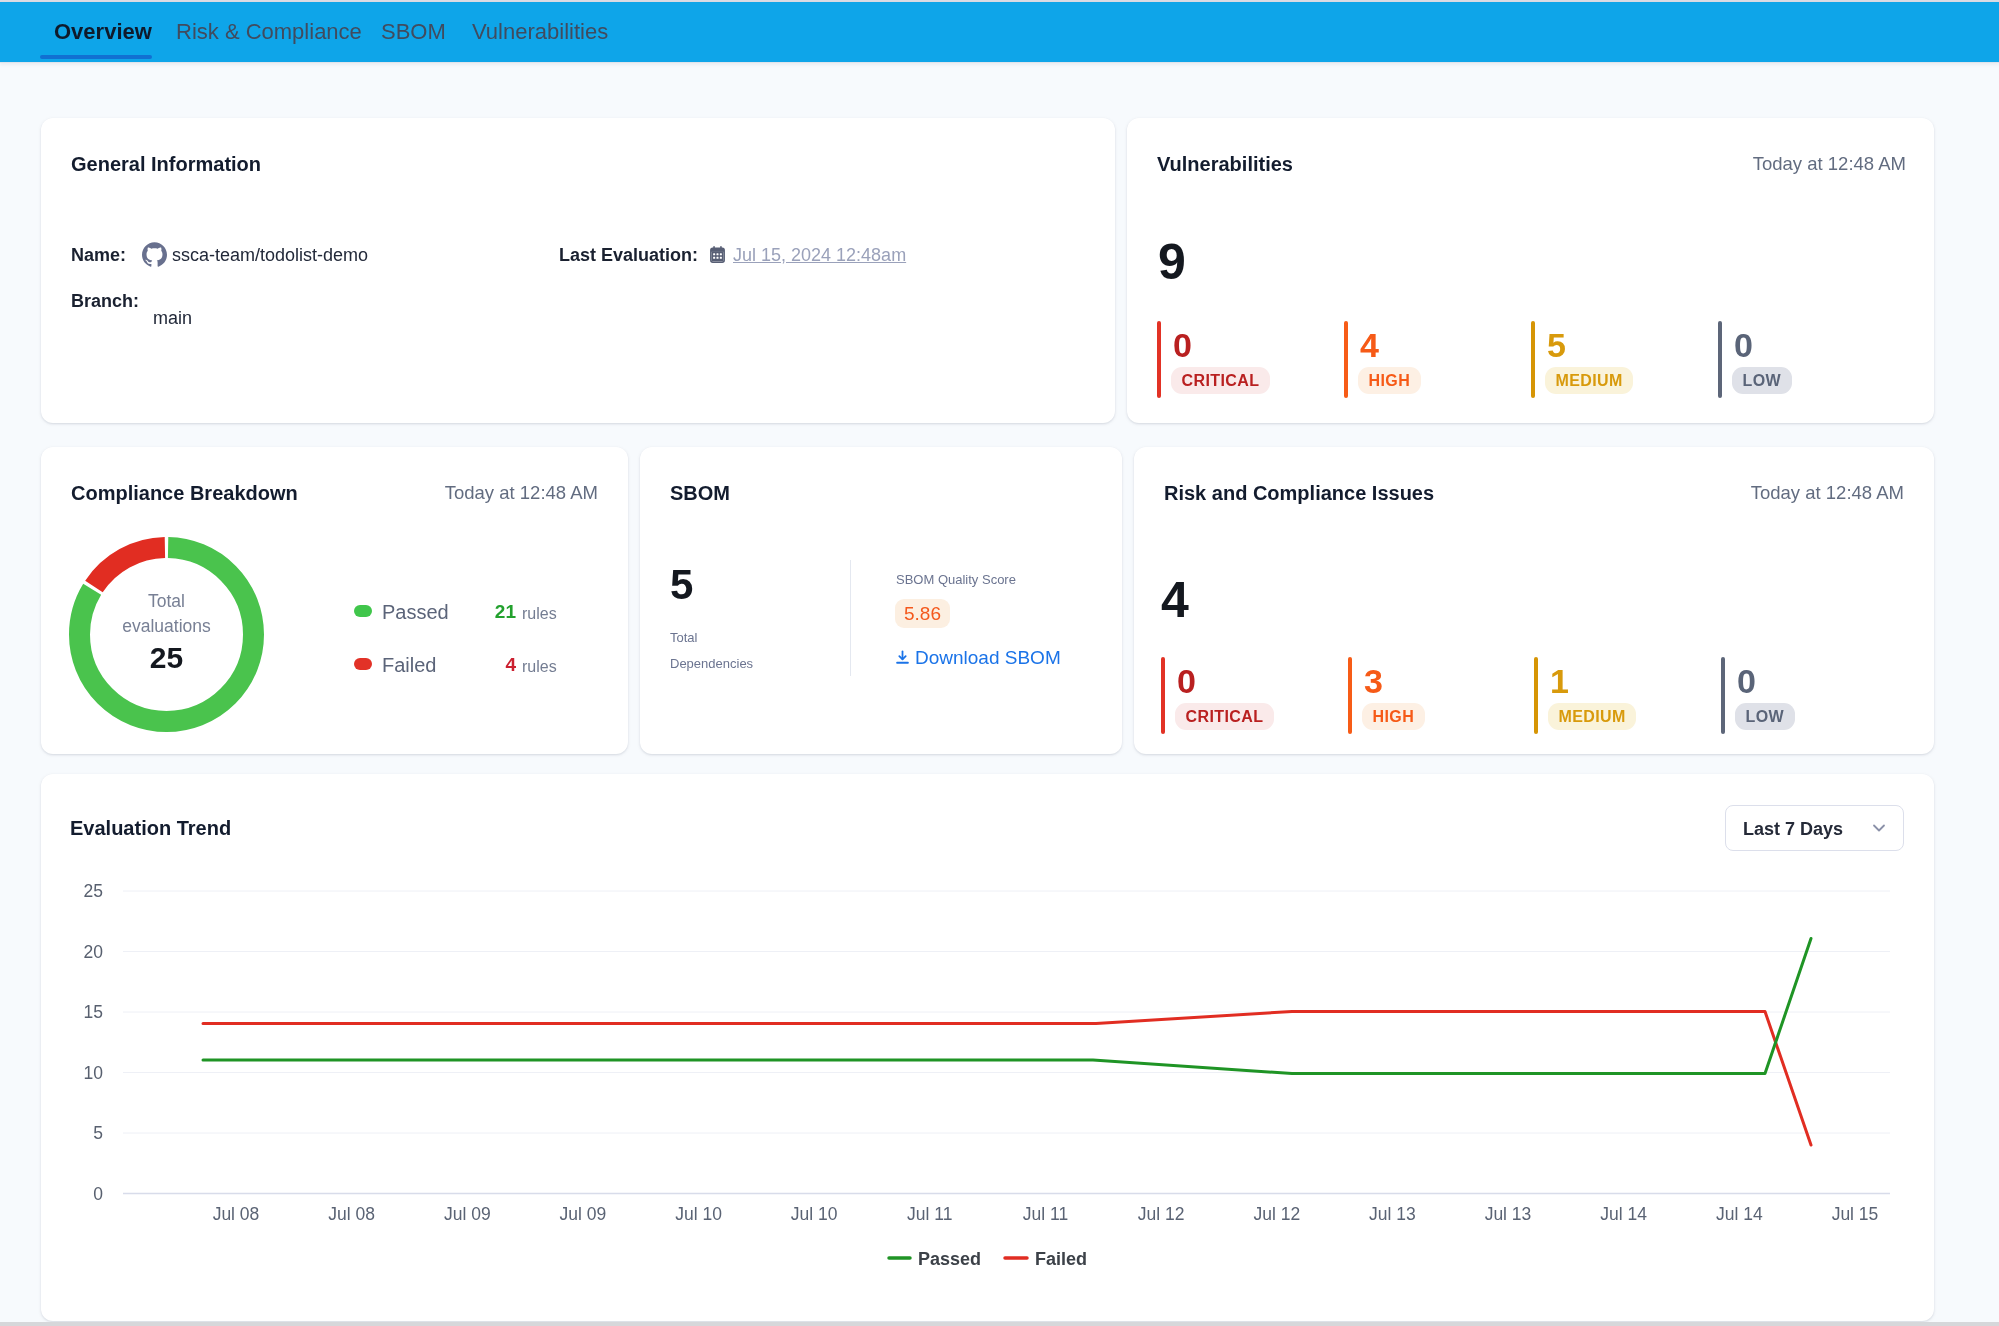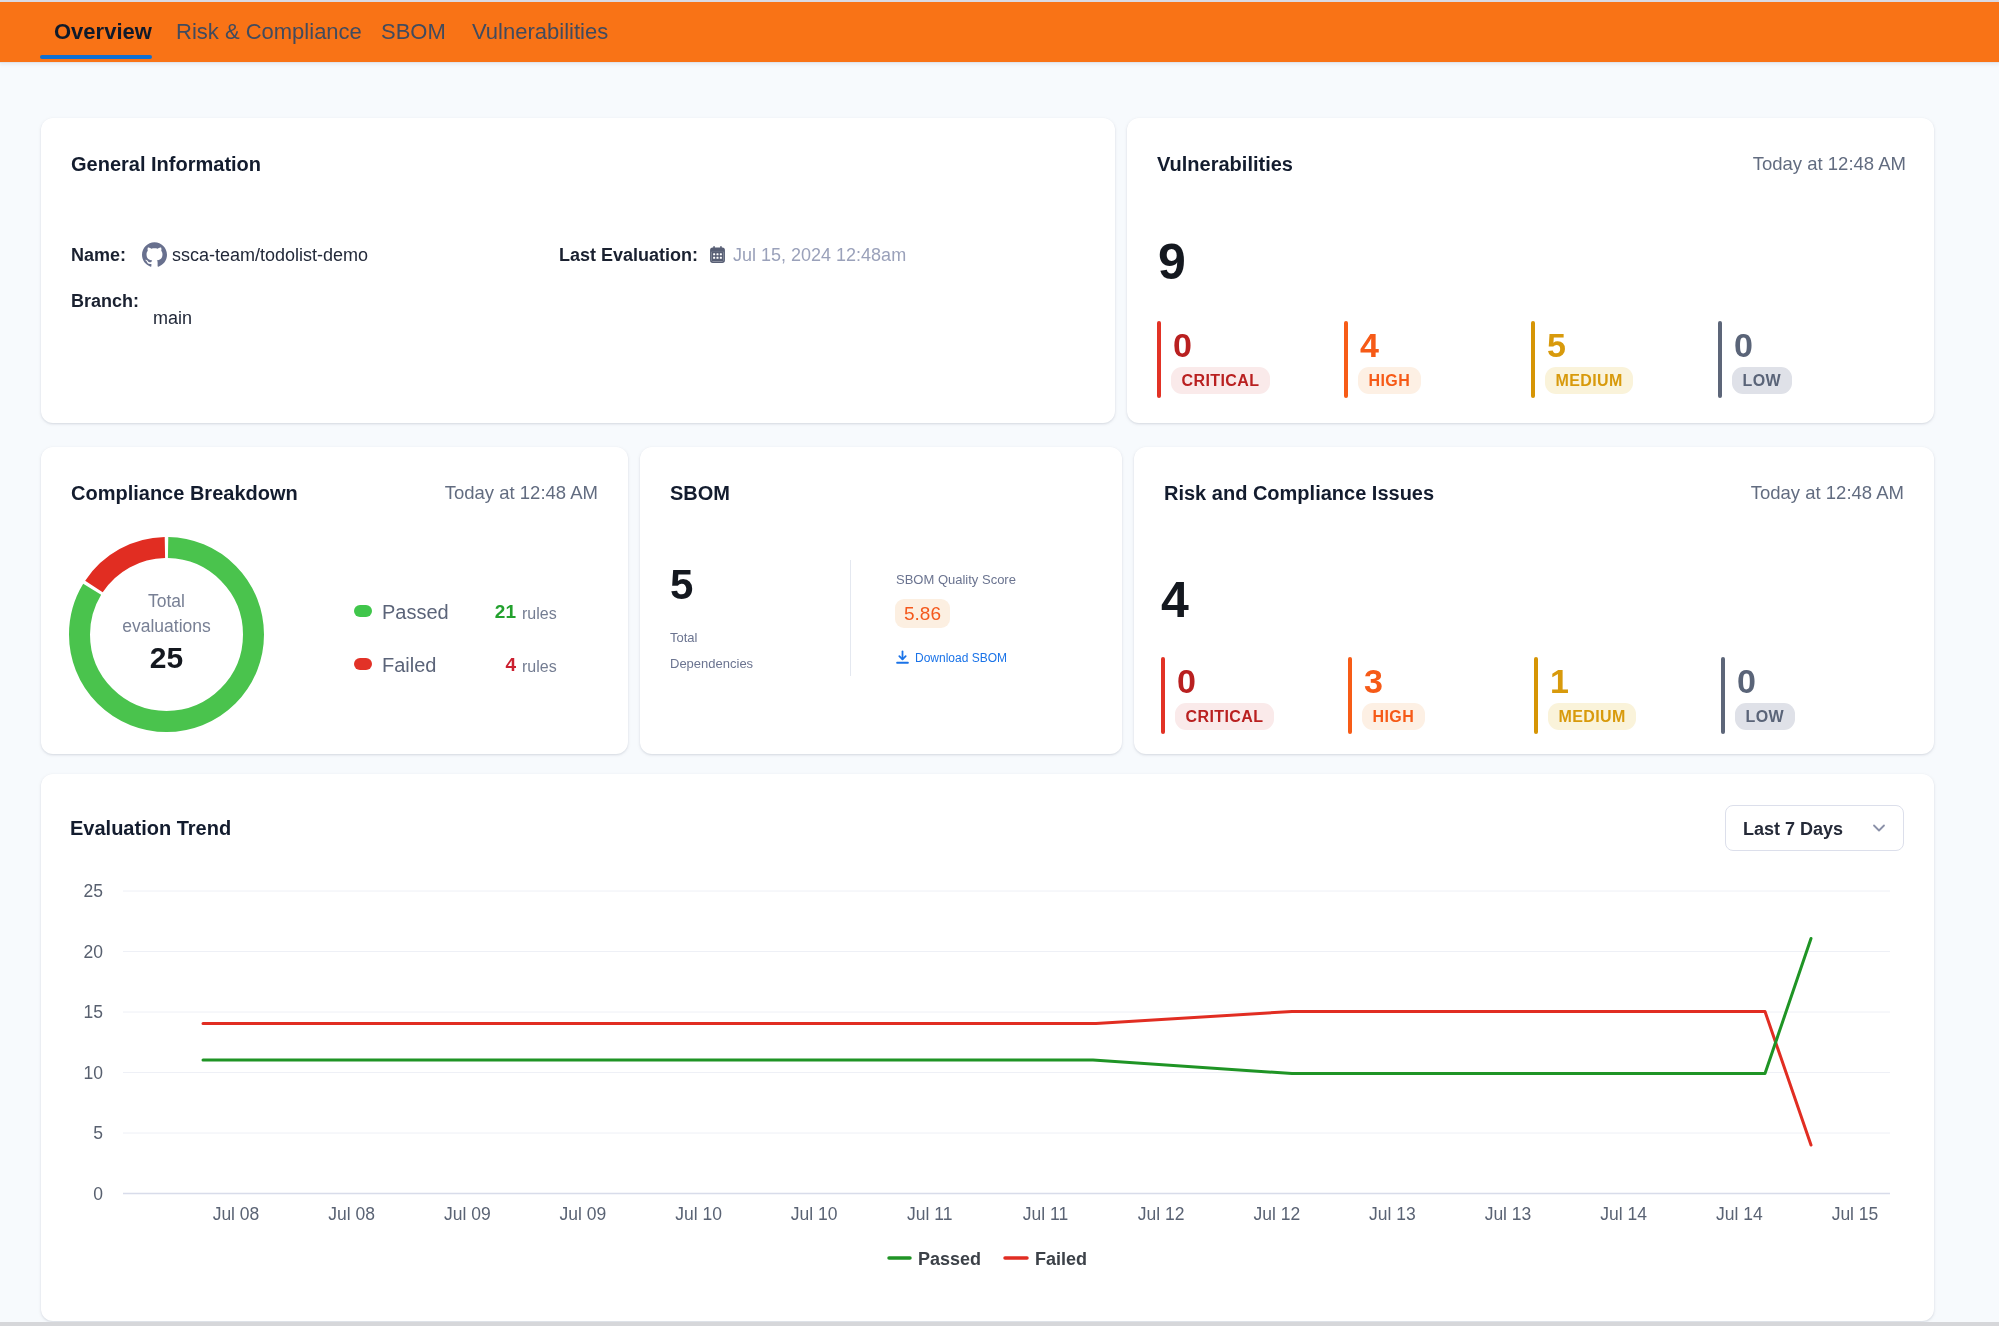--- a/index.html
+++ b/index.html
@@ -1,20 +1,20 @@
 <!DOCTYPE html>
 <html><head>
 <meta charset="utf-8">
 <style>
 * { margin:0; padding:0; box-sizing:border-box; }
 html,body { width:1999px; height:1326px; }
 body { font-family:"Liberation Sans", sans-serif; background:#f7fafd; position:relative; overflow:hidden; }
 .abs { position:absolute; }
 #topline { left:0; top:0; width:1999px; height:2px; background:#dadbe4; }
-#nav { left:0; top:2px; width:1999px; height:61px; background:#f97316; border-bottom:1.5px solid #e0e4eb; box-shadow:0 2px 3px rgba(120,130,150,.10); }
+#nav { left:0; top:2px; width:1999px; height:61px; background:#0ea5e9; border-bottom:1.5px solid #e0e4eb; box-shadow:0 2px 3px rgba(120,130,150,.10); }
 .tab { position:absolute; top:16.5px; font-size:22px; color:#414b5e; font-weight:500; white-space:nowrap; }
 .tab.active { color:#0f1a2b; font-weight:700; }
 #underline { left:40px; top:55px; width:112px; height:4px; background:#1170d2; border-radius:3px; }
 .card { position:absolute; background:#fff; border-radius:12px; box-shadow:0 1px 2px rgba(23,34,63,.10), 0 1px 4px rgba(23,34,63,.06); }
 .ctitle { position:absolute; font-size:20px; font-weight:700; color:#131c2e; line-height:28px; white-space:nowrap; }
 .today { position:absolute; font-size:18.5px; color:#626c80; line-height:24px; white-space:nowrap; }
 .bignum { position:absolute; font-size:50px; font-weight:700; color:#14181f; line-height:52px; }
 .sevbar { position:absolute; width:4px; border-radius:2px; }
 .sevnum { position:absolute; font-size:34px; font-weight:700; line-height:34px; }
 .sevbadge { position:absolute; height:27px; line-height:27px; padding:0 10.5px; border-radius:11px; font-size:16px; font-weight:700; letter-spacing:.4px; white-space:nowrap; }
@@ -51,21 +51,21 @@
       <path fill="#575e74" d="M2.5 5h11v9.5h-11z"></path>
       <g fill="#fff">
         <rect x="3.9" y="6.9" width="1.9" height="1.9" rx=".35"></rect>
         <rect x="7.05" y="6.9" width="1.9" height="1.9" rx=".35"></rect>
         <rect x="10.2" y="6.9" width="1.9" height="1.9" rx=".35"></rect>
         <rect x="3.9" y="10.1" width="1.9" height="1.9" rx=".35"></rect>
         <rect x="7.05" y="10.1" width="1.9" height="1.9" rx=".35"></rect>
         <rect x="10.2" y="10.1" width="1.9" height="1.9" rx=".35"></rect>
       </g>
     </svg>
-  <div class="val" style="left:692px; top:125px; color:#9aa1ba;">Jul 15, 2024 12:48am</div>
+  <div class="val" style="left:692px; top:125px; color:#9aa1ba;text-decoration:underline;">Jul 15, 2024 12:48am</div>
   <div class="lbl" style="left:30px; top:171px;">Branch:</div>
   <div class="val" style="left:112px; top:171px;margin-top:17px;">main</div>
 </div>
 
 <div class="card" style="left:1127px; top:118px; width:807px; height:305px;">
   <div class="ctitle" style="left:30px; top:32px;">Vulnerabilities</div>
   <div class="today" style="right:28px; top:34px;">Today at 12:48 AM</div>
   <div class="bignum" style="left:31px; top:118px;">9</div>
   <div class="sevbar bar-crit" style="left:30px; top:203px; height:77px;"></div>
   <div class="sevnum c-crit" style="left:46px; top:210px;">0</div>
@@ -109,21 +109,21 @@
   <div class="abs" style="left:30px; top:116px; font-size:42px; font-weight:700; color:#14181f; line-height:44px;">5</div>
   <div class="muted" style="left:30px; top:178px;">Total<br>Dependencies</div>
   <div class="abs" style="left:210px; top:113px; width:1px; height:116px; background:#e4e8f0;"></div>
   <div class="muted" style="left:256px; top:120px;">SBOM Quality Score</div>
   <div class="abs" style="left:255px; top:152px; height:29px; line-height:29px; padding:0 9px; border-radius:9px; background:#fcefe1; color:#f4581c; font-size:19px; font-weight:400;">5.86</div>
   <svg class="abs" style="left:255px; top:203px;" width="15" height="15" viewBox="0 0 16 16" fill="none" stroke="#1a73e8" stroke-width="1.9" stroke-linecap="round" stroke-linejoin="round">
       <path d="M8 1.5v8"></path>
       <path d="M4.6 6.6 8 10l3.4-3.4"></path>
       <path d="M2.2 13.6h11.6"></path>
     </svg>
-  <div class="abs" style="left:275px; top:199px; font-size:12px; color:#1a73e8; line-height:24px;">Download SBOM</div>
+  <div class="abs" style="left:275px; top:199px; font-size:19px; color:#1a73e8; line-height:24px;">Download SBOM</div>
 </div>
 
 <div class="card" style="left:1134px; top:447px; width:800px; height:307px;">
   <div class="ctitle" style="left:30px; top:32px;">Risk and Compliance Issues</div>
   <div class="today" style="right:30px; top:34px;">Today at 12:48 AM</div>
   <div class="bignum" style="left:27px; top:127px;">4</div>
   <div class="sevbar bar-crit" style="left:27px; top:210px; height:77px;"></div>
   <div class="sevnum c-crit" style="left:43px; top:217px;">0</div>
   <div class="sevbadge c-crit bg-crit" style="left:41px; top:256px;">CRITICAL</div>
   <div class="sevbar bar-high" style="left:214px; top:210px; height:77px;"></div>

